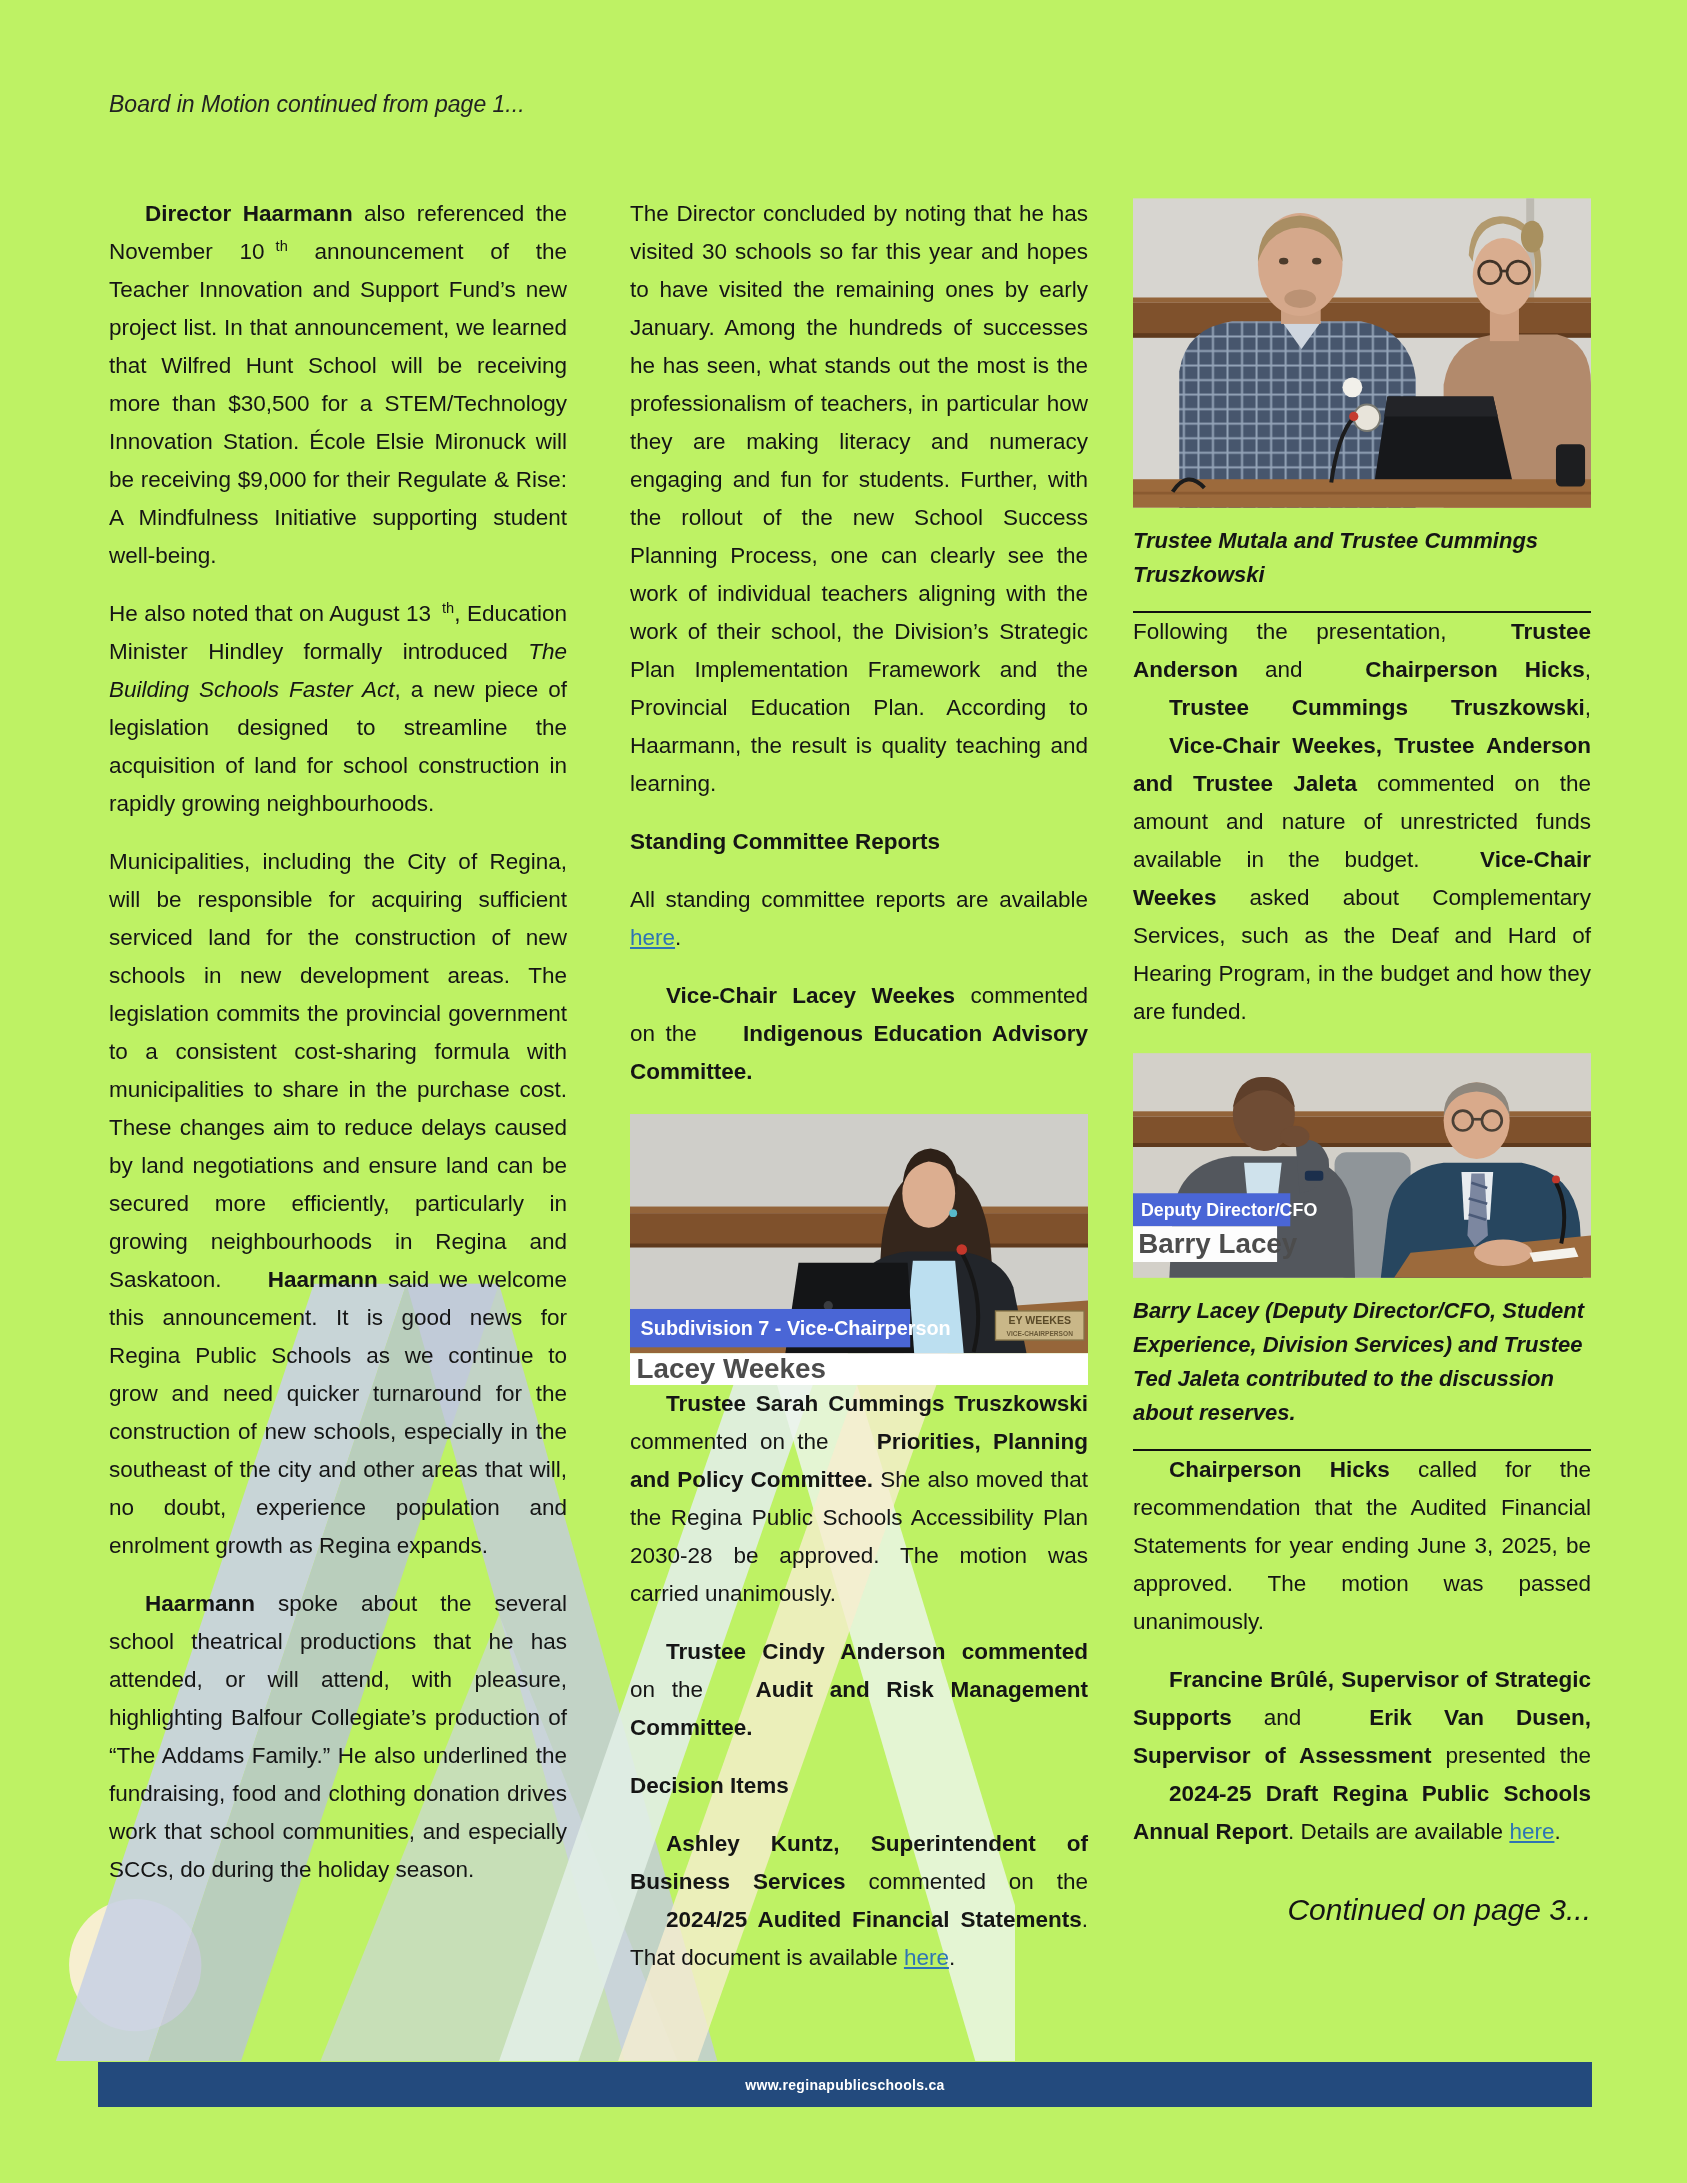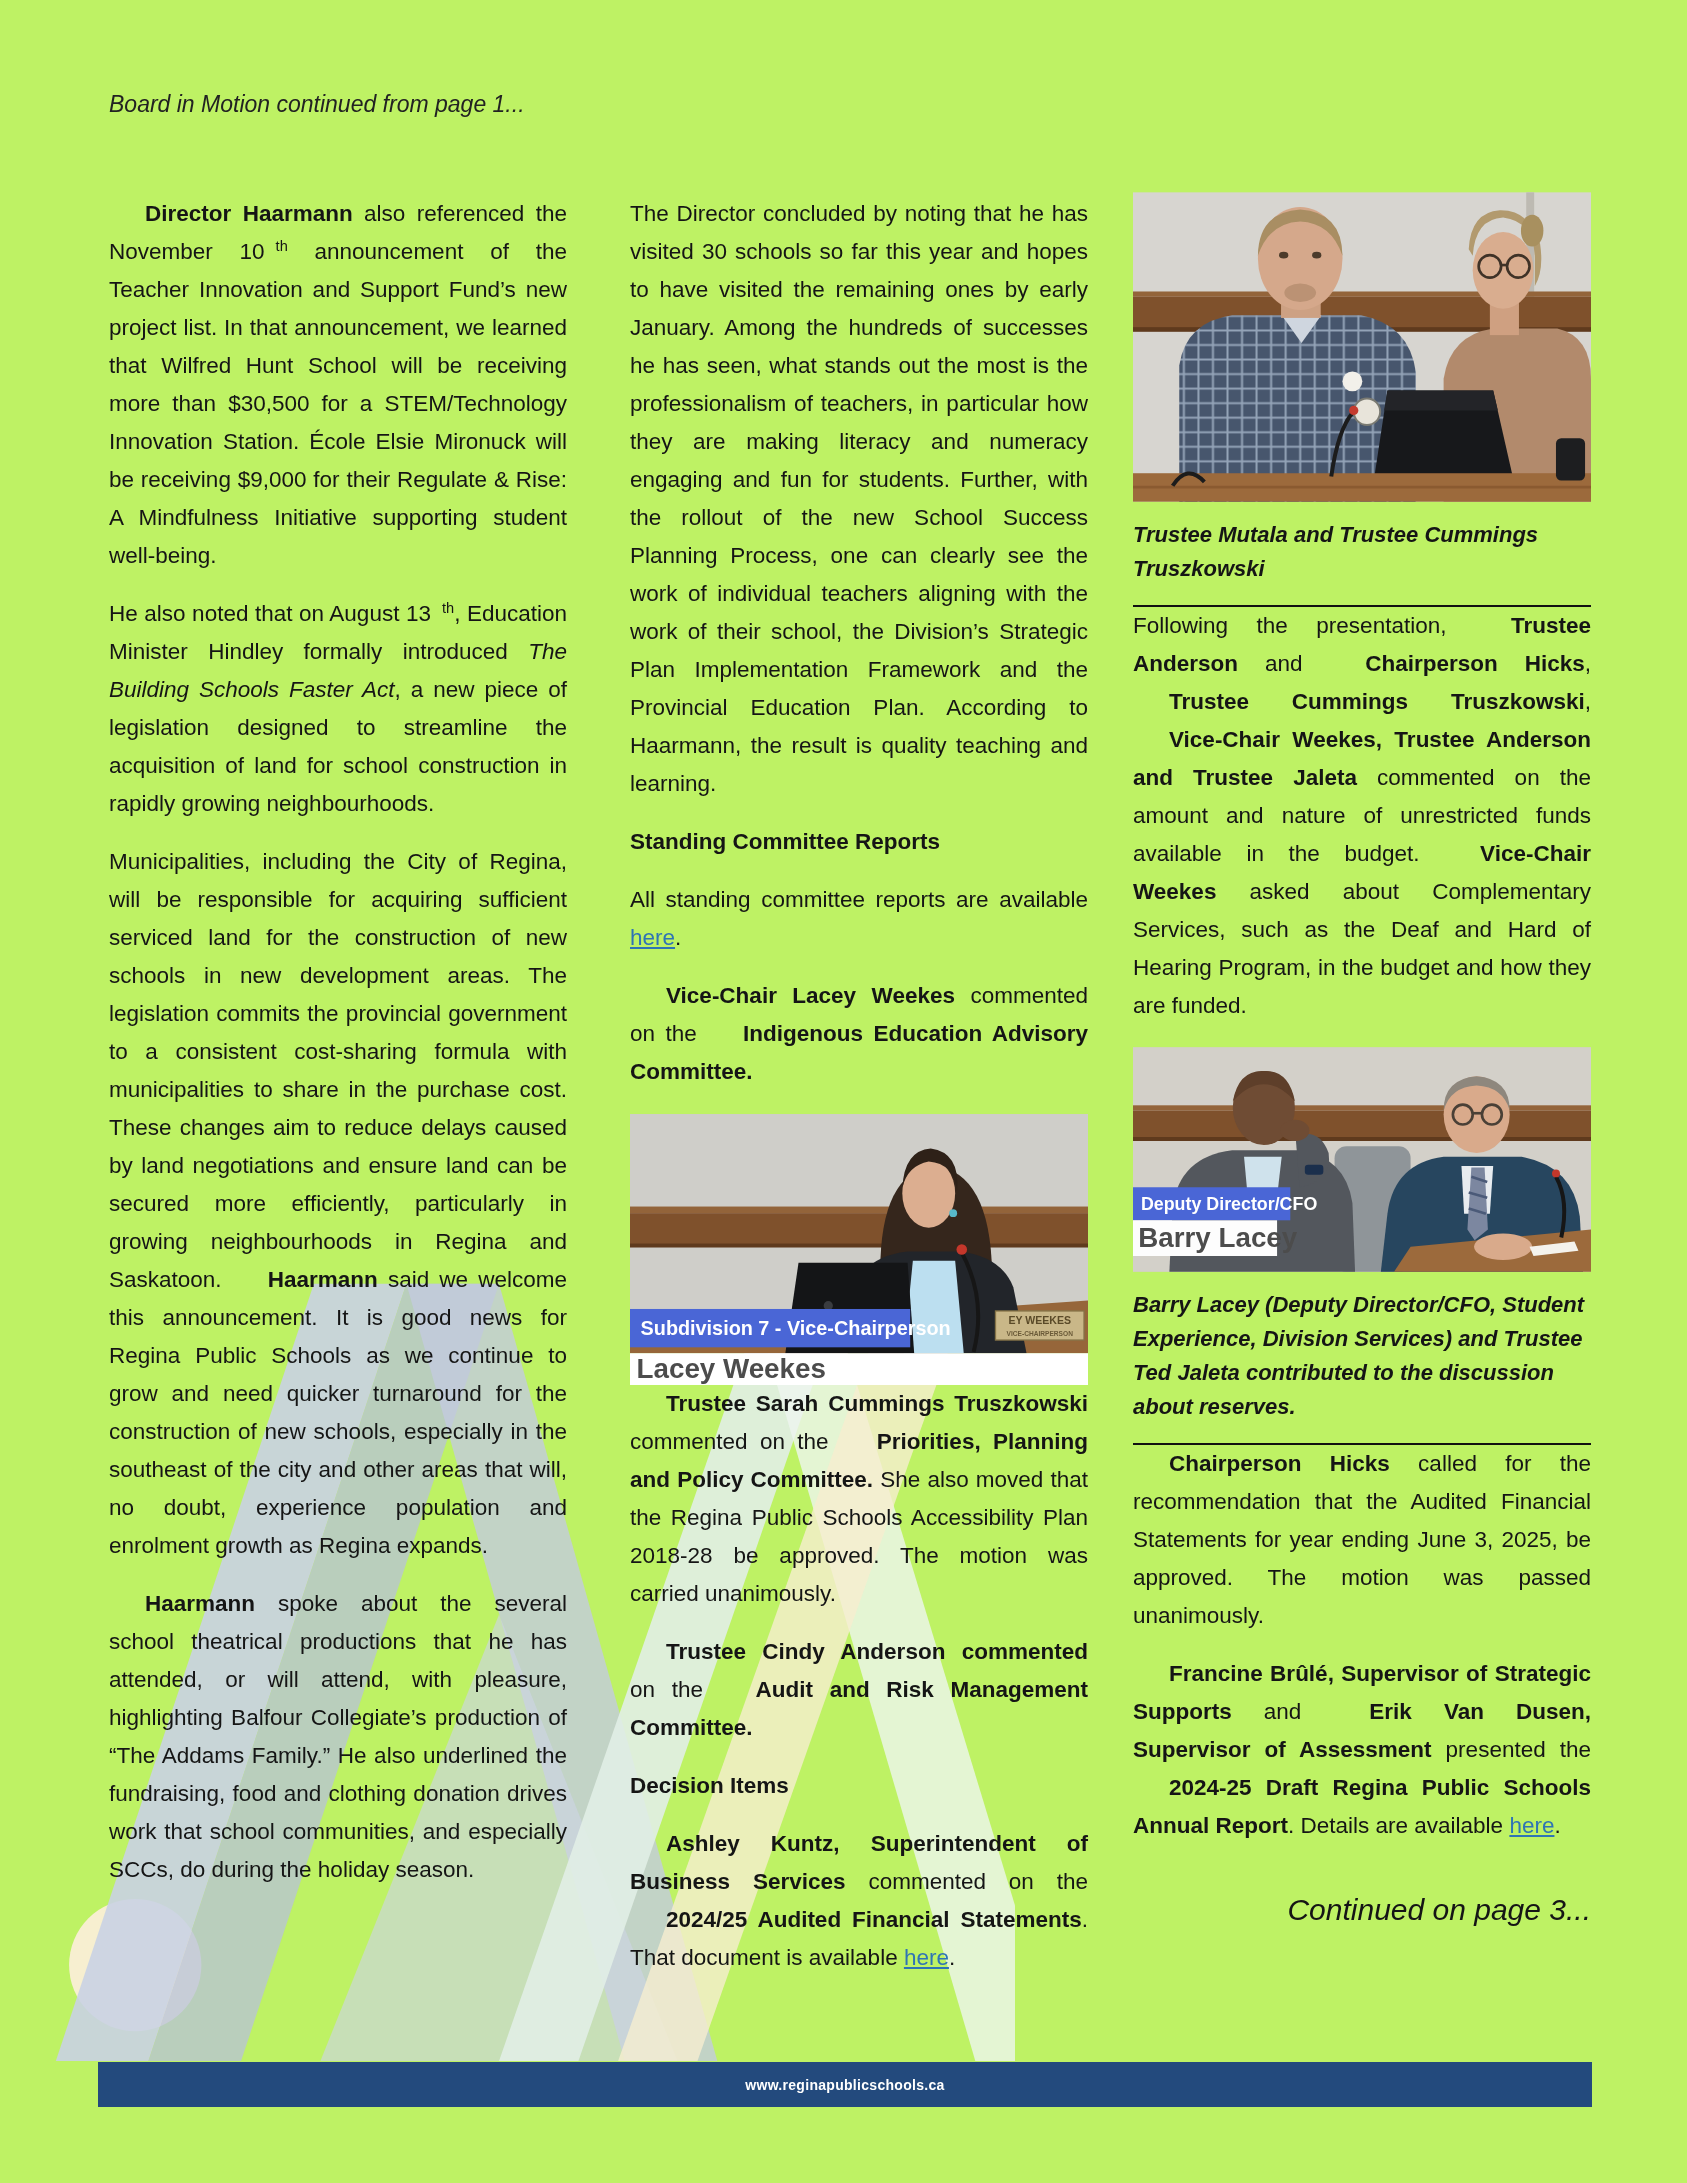--- a/index.html
+++ b/index.html
@@ -3,21 +3,21 @@
 <meta charset="utf-8">
 <style>
   html,body{margin:0;padding:0;background:#888;}
   .page{position:relative;width:1687px;height:2183px;background:#bef264;overflow:hidden;
         font-family:"Liberation Sans", sans-serif;color:#151515;}
   .watermark{position:absolute;left:36px;top:1244px;z-index:0;}
   .header-note{position:absolute;left:109px;top:91px;font-size:23px;font-style:italic;color:#222;z-index:2;}
   .col{position:absolute;width:458px;z-index:2;font-size:22.5px;line-height:38px;text-align:justify;}
   .col-1{left:109px;top:195px;}
   .col-2{left:630px;top:195px;}
-  .col-3{left:1133px;top:192px;}
+  .col-3{left:1133px;top:198px;}
   .col p{margin:0;}
   .col p + p, .col .h + p, .col p + .h{margin-top:20px;}
   .h{font-weight:bold;}
   .b{font-weight:bold;margin-left:36px;}
   .i{font-style:italic;}
   .link{color:#2e74b5;text-decoration:underline;text-decoration-color:#2e74b5;cursor:pointer;}
   sup{font-size:14.6px;line-height:0;vertical-align:super;padding-left:11px;}
   .photo{position:relative;width:458px;}
   .photo svg{display:block;}
   .caption{font-weight:bold;font-style:italic;font-size:22px;line-height:34px;margin-top:16px;text-align:left;}
@@ -89,21 +89,21 @@
         </g>
         <g>
           <rect y="295" width="424" height="58" fill="#4a66d6"></rect>
           <text x="16" y="334" font-family="Liberation Sans, sans-serif" font-size="30" font-weight="bold" fill="#ffffff">Subdivision 7 - Vice-Chairperson</text>
         </g>
         <rect y="362" width="693" height="48" fill="#ffffff"></rect>
         <text x="10" y="400" font-family="Liberation Sans, sans-serif" font-size="42" font-weight="bold" fill="#4c4c4c">Lacey Weekes</text>
       </svg>
     </div>
 
-    <p class="para-after-rule"><span class="b">Trustee Sarah Cummings Truszkowski</span><span> commented on the </span><span class="b">Priorities, Planning and Policy Committee.</span><span> She also moved that the Regina Public Schools Accessibility Plan 2018-28 be approved. The motion was carried unanimously.</span></p>
+    <p class="para-after-rule"><span class="b">Trustee Sarah Cummings Truszkowski</span><span> commented on the </span><span class="b">Priorities, Planning and Policy Committee.</span><span> She also moved that the Regina Public Schools Accessibility Plan 2030-28 be approved. The motion was carried unanimously.</span></p>
     <p><span class="b">Trustee Cindy Anderson commented</span><span> on the </span><span class="b">Audit and Risk Management Committee.</span></p>
     <p class="h">Decision Items</p>
     <p><span class="b">Ashley Kuntz, Superintendent of Business Services</span><span> commented on the </span><span class="b">2024/25 Audited Financial Statements</span><span>. That document is available </span><span class="link">here</span><span>.</span></p>
   </div>
 
   <div class="col col-3">
 
     <div class="photo">
       <svg width="458" height="310" viewBox="0 0 693 468">
         <defs>

